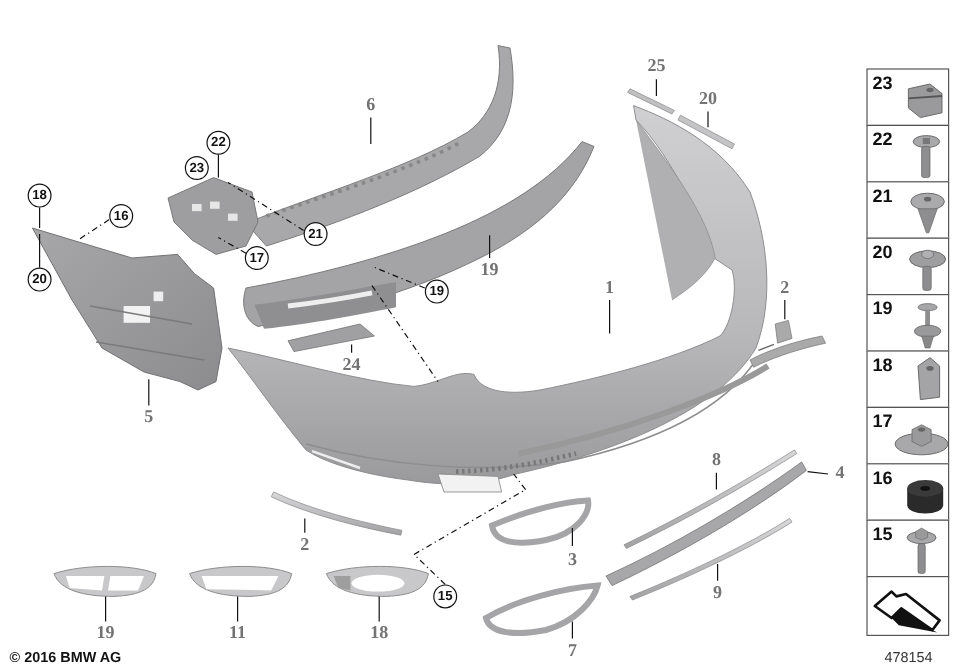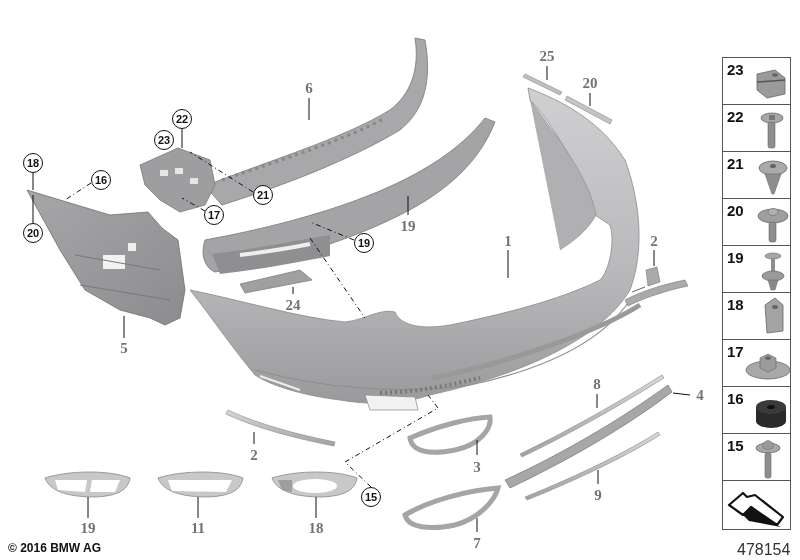--- a/index.html
+++ b/index.html
@@ -5,21 +5,21 @@
   html, body { margin: 0; padding: 0; background: #ffffff; }
   body { width: 800px; height: 560px; position: relative; overflow: hidden; font-family: "Liberation Sans", sans-serif; }
   #canvas { position: absolute; left: 0; top: 0; width: 800px; height: 560px; }
   .callout { position: absolute; font-family: Liberation Serif, serif; font-weight: bold; font-size: 15px; color: #737373; line-height: 1; transform: translate(-50%, -50%); white-space: nowrap; }
   .circ { position: absolute; width: 20px; height: 20px; border: 1.6px solid #111; border-radius: 50%; box-sizing: border-box; background: #fff; display: flex; align-items: center; justify-content: center; font-family: "Liberation Sans", sans-serif; font-weight: bold; font-size: 11px; color: #111; transform: translate(-50%, -50%); }
   .sidebar { position: absolute; left: 722px; top: 58px; width: 69px; }
   .cell { position: relative; width: 69px; height: 48px; border: 1px solid #555; box-sizing: border-box; margin-top: -1px; background: #fff; }
   .cell .num { position: absolute; left: 4px; top: 3px; font-weight: bold; font-size: 15px; color: #111; font-family: "Liberation Sans", sans-serif; }
   .cell svg { position: absolute; left: 0; top: 0; }
   .copyright { position: absolute; left: 8px; top: 541px; font-size: 12px; color: #111; font-family: "Liberation Sans", sans-serif; font-weight: bold; }
-  .docid { position: absolute; left: 737px; top: 541px; font-size: 16px; color: #333; font-family: "Liberation Sans", sans-serif; }
+  .docid { position: absolute; left: 737px; top: 541px; font-size: 12px; color: #333; font-family: "Liberation Sans", sans-serif; }
 </style>
 </head>
 <body>
 
 <svg id="canvas" viewBox="0 0 800 560" xmlns="http://www.w3.org/2000/svg">
   <defs>
     <linearGradient id="gBump" x1="0" y1="0" x2="0" y2="1">
       <stop offset="0" stop-color="#d0d0d2"></stop>
       <stop offset="0.6" stop-color="#b8b8ba"></stop>
       <stop offset="1" stop-color="#9a9a9c"></stop>

